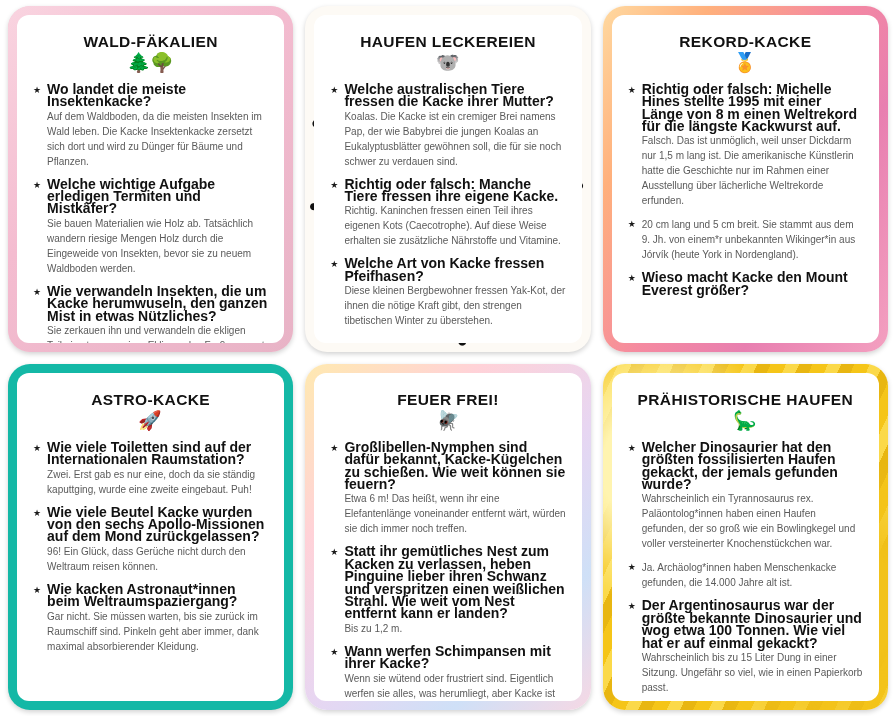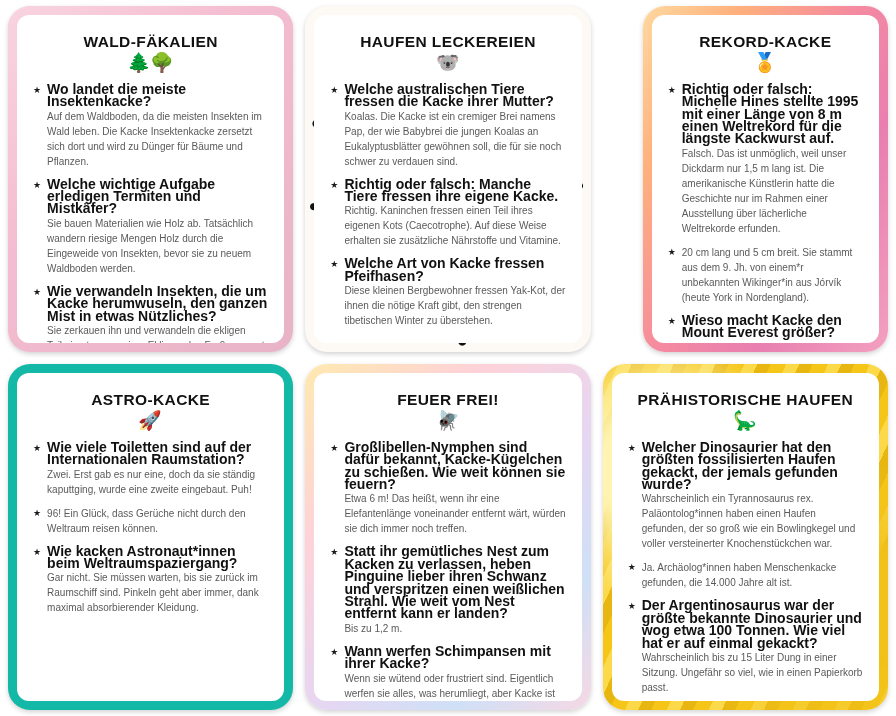--- a/index.html
+++ b/index.html
@@ -106,21 +106,20 @@
       radial-gradient(circle at 55% 97%, #111 0 3.5px, transparent 4.5px),
       radial-gradient(circle at 76% 93%, #111 0 3px, transparent 4px),
       radial-gradient(circle at 18% 48%, #111 0 2.5px, transparent 3.5px),
       radial-gradient(circle at 70% 20%, #111 0 2px, transparent 3px),
       #fdfaf5;
   }
 
   
   .c-sunset{
     background:linear-gradient(120deg,#ffd9a0 0%,#ffb07c 22%,#f58aa0 48%,#e87fb0 70%,#f3a0c0 100%);
-    margin-left:40px;
   }
 
   
   .c-black{background:#14b8a6;}
 
   
   .c-pastel{
     background:linear-gradient(135deg,#ffe9b0 0%,#ffd2d8 28%,#e7d6f2 55%,#cfe0f7 78%,#f6d8e4 100%);
   }
 
@@ -232,20 +231,21 @@
       <div class="qa">
         <span class="star">★</span>
         <div class="qtext">
           <p class="q">Wie viele Toiletten sind auf der Internationalen Raumstation?</p>
           <p class="a">Zwei. Erst gab es nur eine, doch da sie ständig kaputtging, wurde eine zweite eingebaut. Puh!</p>
         </div>
       </div>
       <div class="qa">
         <span class="star">★</span>
         <div class="qtext">
+          <p class="q">Wie viele Beutel Kacke wurden von den sechs Apollo-Missionen auf dem Mond zurückgelassen?</p>
           <p class="a">96! Ein Glück, dass Gerüche nicht durch den Weltraum reisen können.</p>
         </div>
       </div>
       <div class="qa">
         <span class="star">★</span>
         <div class="qtext">
           <p class="q">Wie kacken Astronaut*innen beim Weltraumspaziergang?</p>
           <p class="a">Gar nicht. Sie müssen warten, bis sie zurück im Raumschiff sind. Pinkeln geht aber immer, dank maximal absorbierender Kleidung.</p>
         </div>
       </div>

